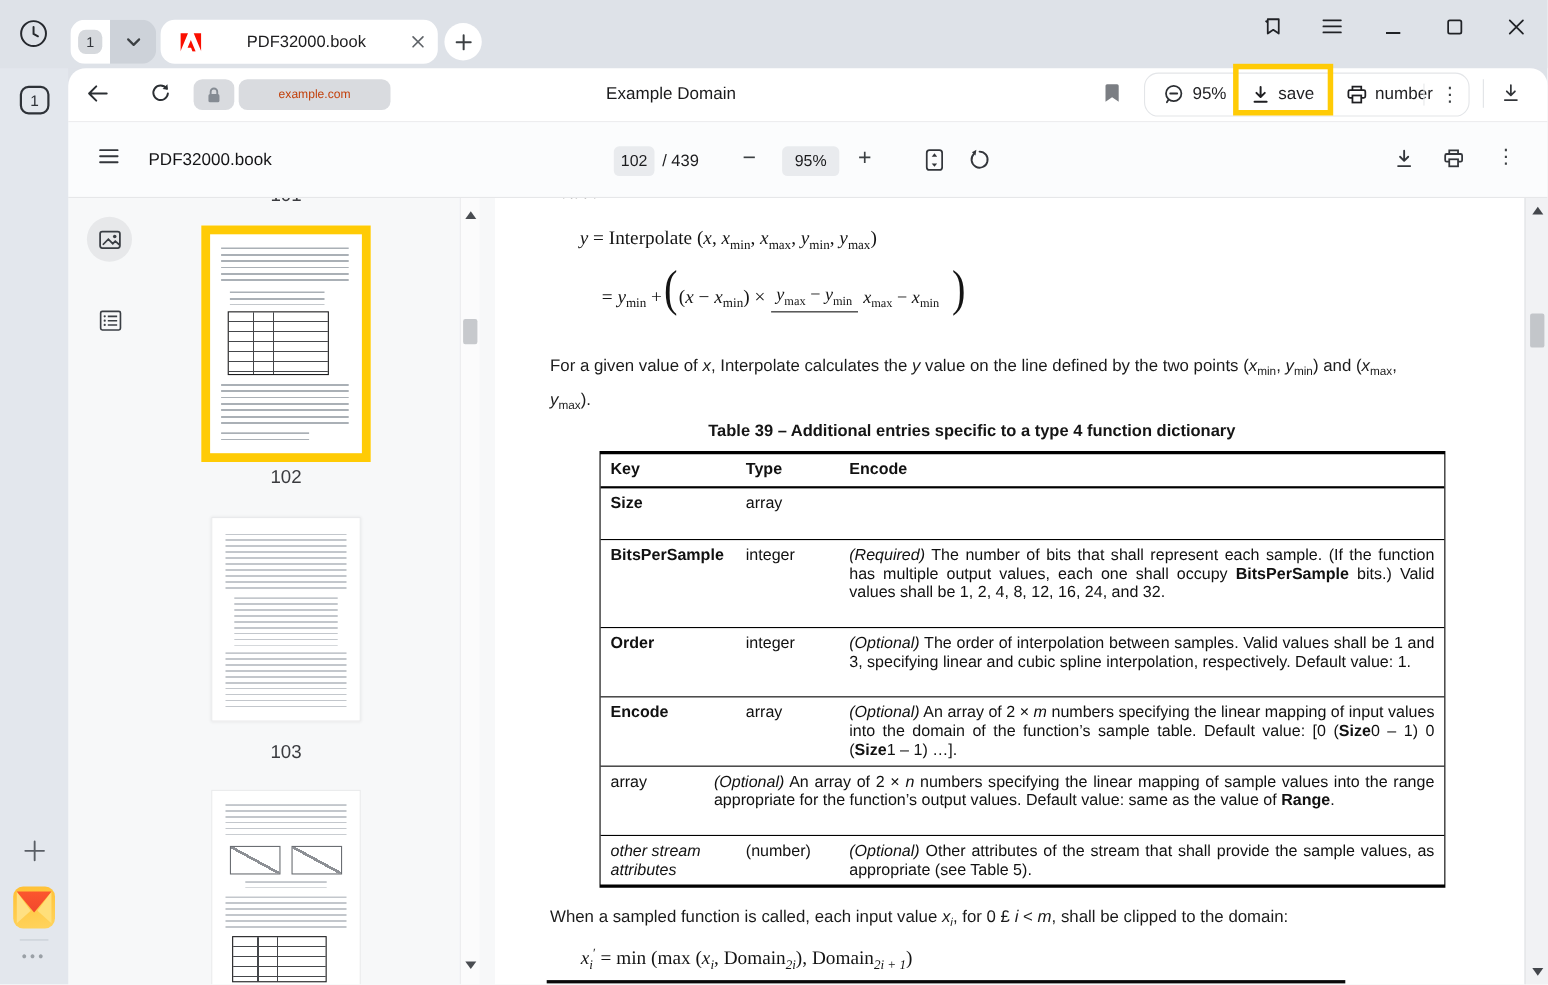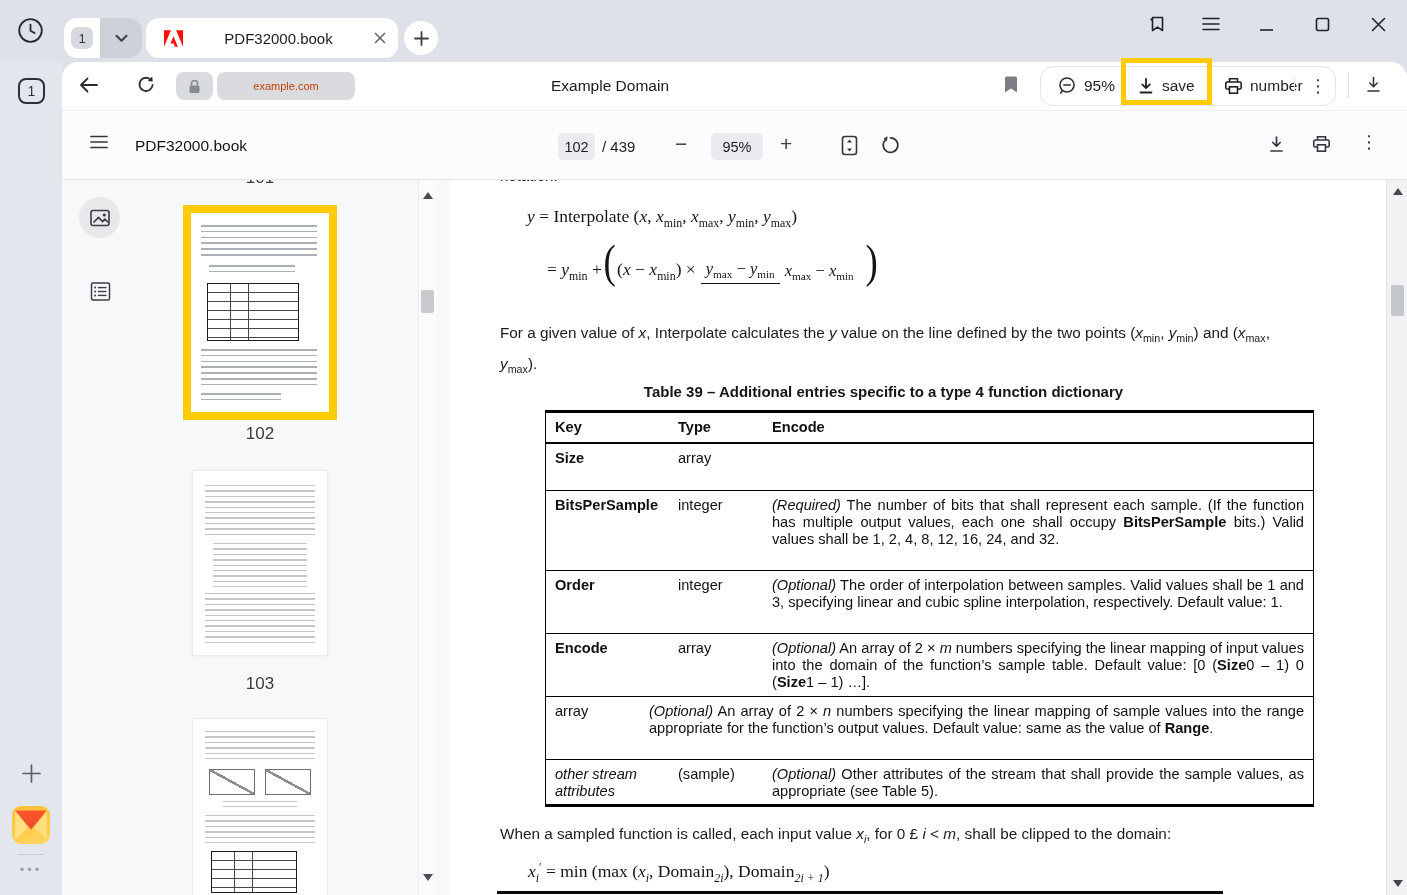--- a/index.html
+++ b/index.html
@@ -404,21 +404,21 @@
         <div class="td c1"><span class="s-b">Encode</span></div>
         <div class="td c2">array</div>
         <div class="td c3"><span class="s-i">(Optional)</span> An array of 2 × <span class="s-i">m</span> numbers specifying the linear mapping of input values into the domain of the function’s sample table. Default value: [0  (<span class="s-b">Size</span>0 – 1)  0  (<span class="s-b">Size</span>1 – 1)  …].</div>
       </div>
       <div class="tr" style="height:63px">
         <div class="td c2">array</div>
         <div class="td c3"><span class="s-i">(Optional)</span> An array of 2 × <span class="s-i">n</span> numbers specifying the linear mapping of sample values into the range appropriate for the function’s output values. Default value: same as the value of <span class="s-b">Range</span>.</div>
       </div>
       <div class="tr" style="height:45px">
         <div class="td c1"><span class="s-i">other stream attributes</span></div>
-        <div class="td c2">(sample)</div>
+        <div class="td c2">(number)</div>
         <div class="td c3"><span class="s-i">(Optional)</span> Other attributes of the stream that shall provide the sample values, as appropriate (see Table 5).</div>
       </div>
     </div>
 
     <p class="para p2">When a sampled function is called, each input value <span class="s-i">x</span><span class="s-subi">i</span>, for 0 £ <span class="s-i">i</span> &lt; <span class="s-i">m</span>, shall be clipped to the domain:</p>
 
     <div class="formula f3"><span class="s-i">x</span><span class="s-subi">i</span><span class="s-sup">′</span> = min (max (<span class="s-i">x</span><span class="s-subi">i</span>, Domain<span class="s-subi">2i</span>), Domain<span class="s-subi">2i + 1</span>)</div>
 
     <div class="botline"></div>
   </div>

